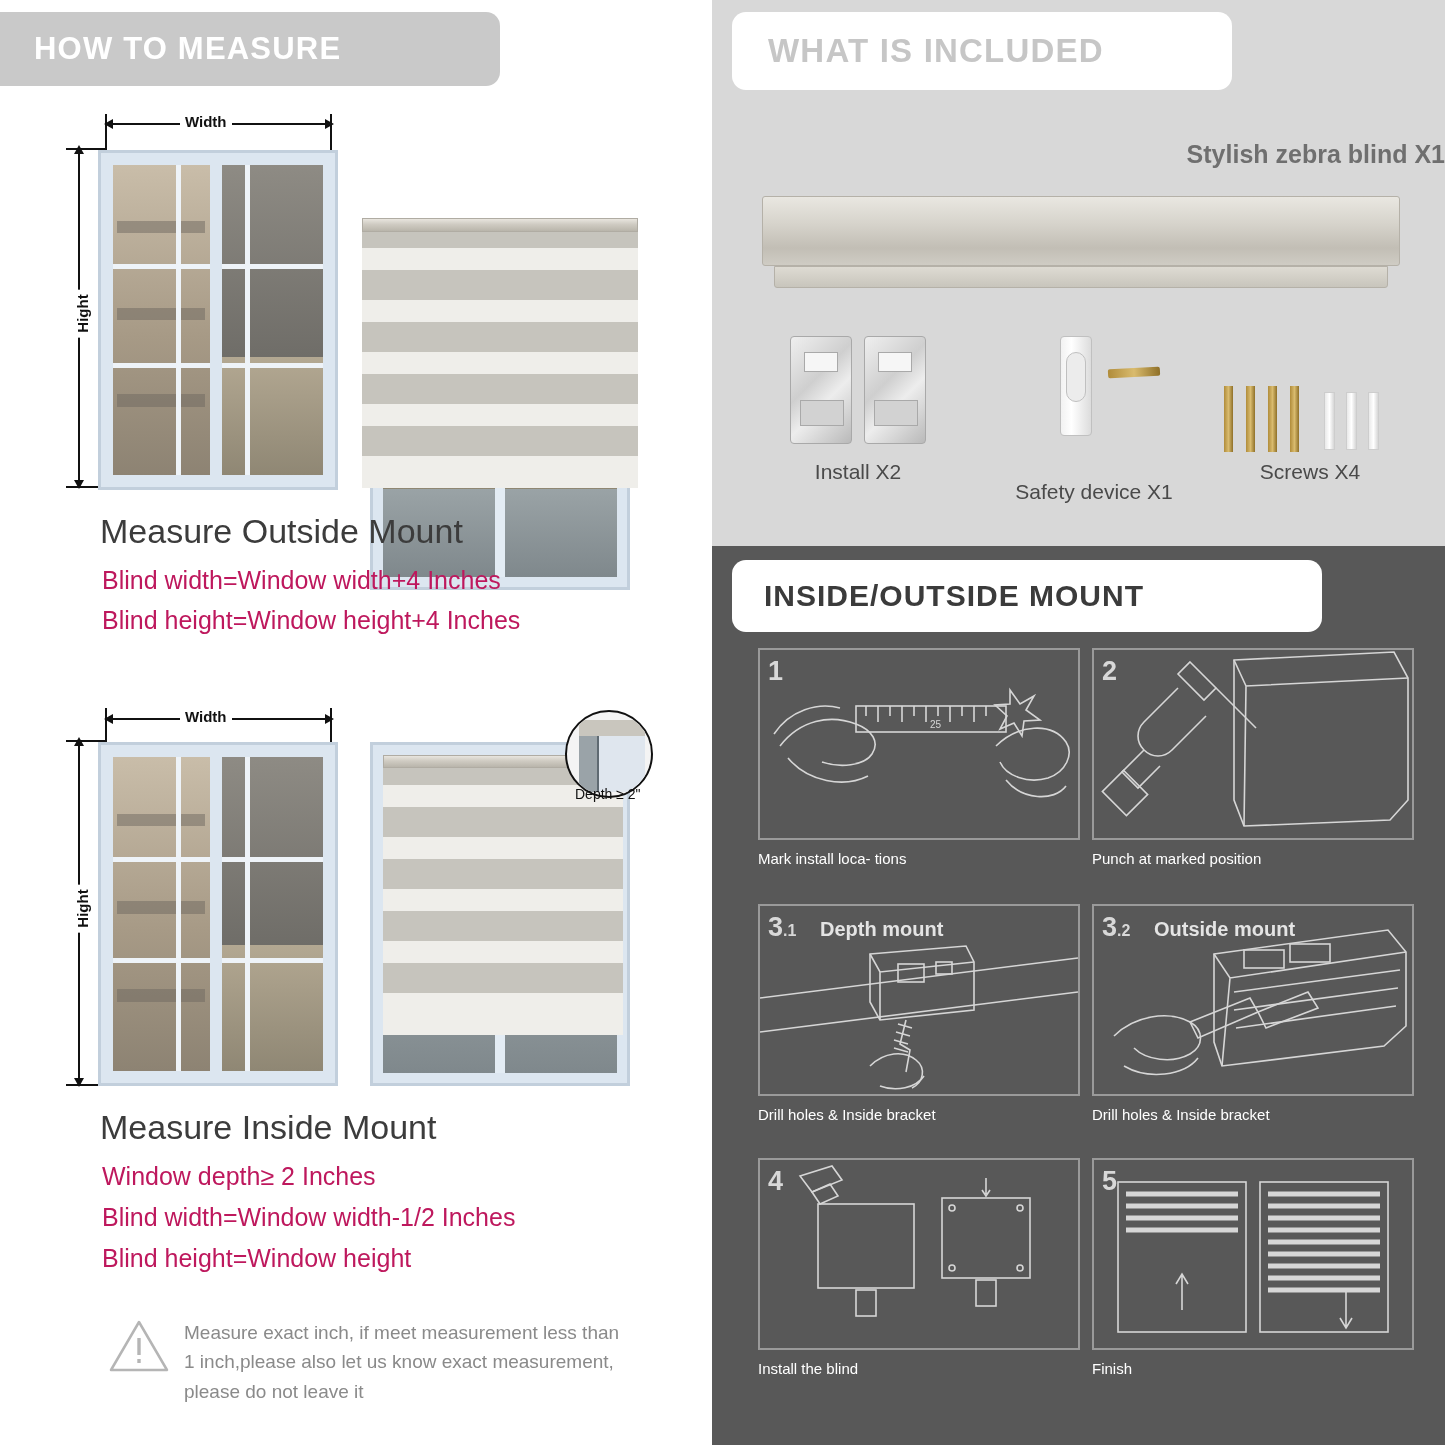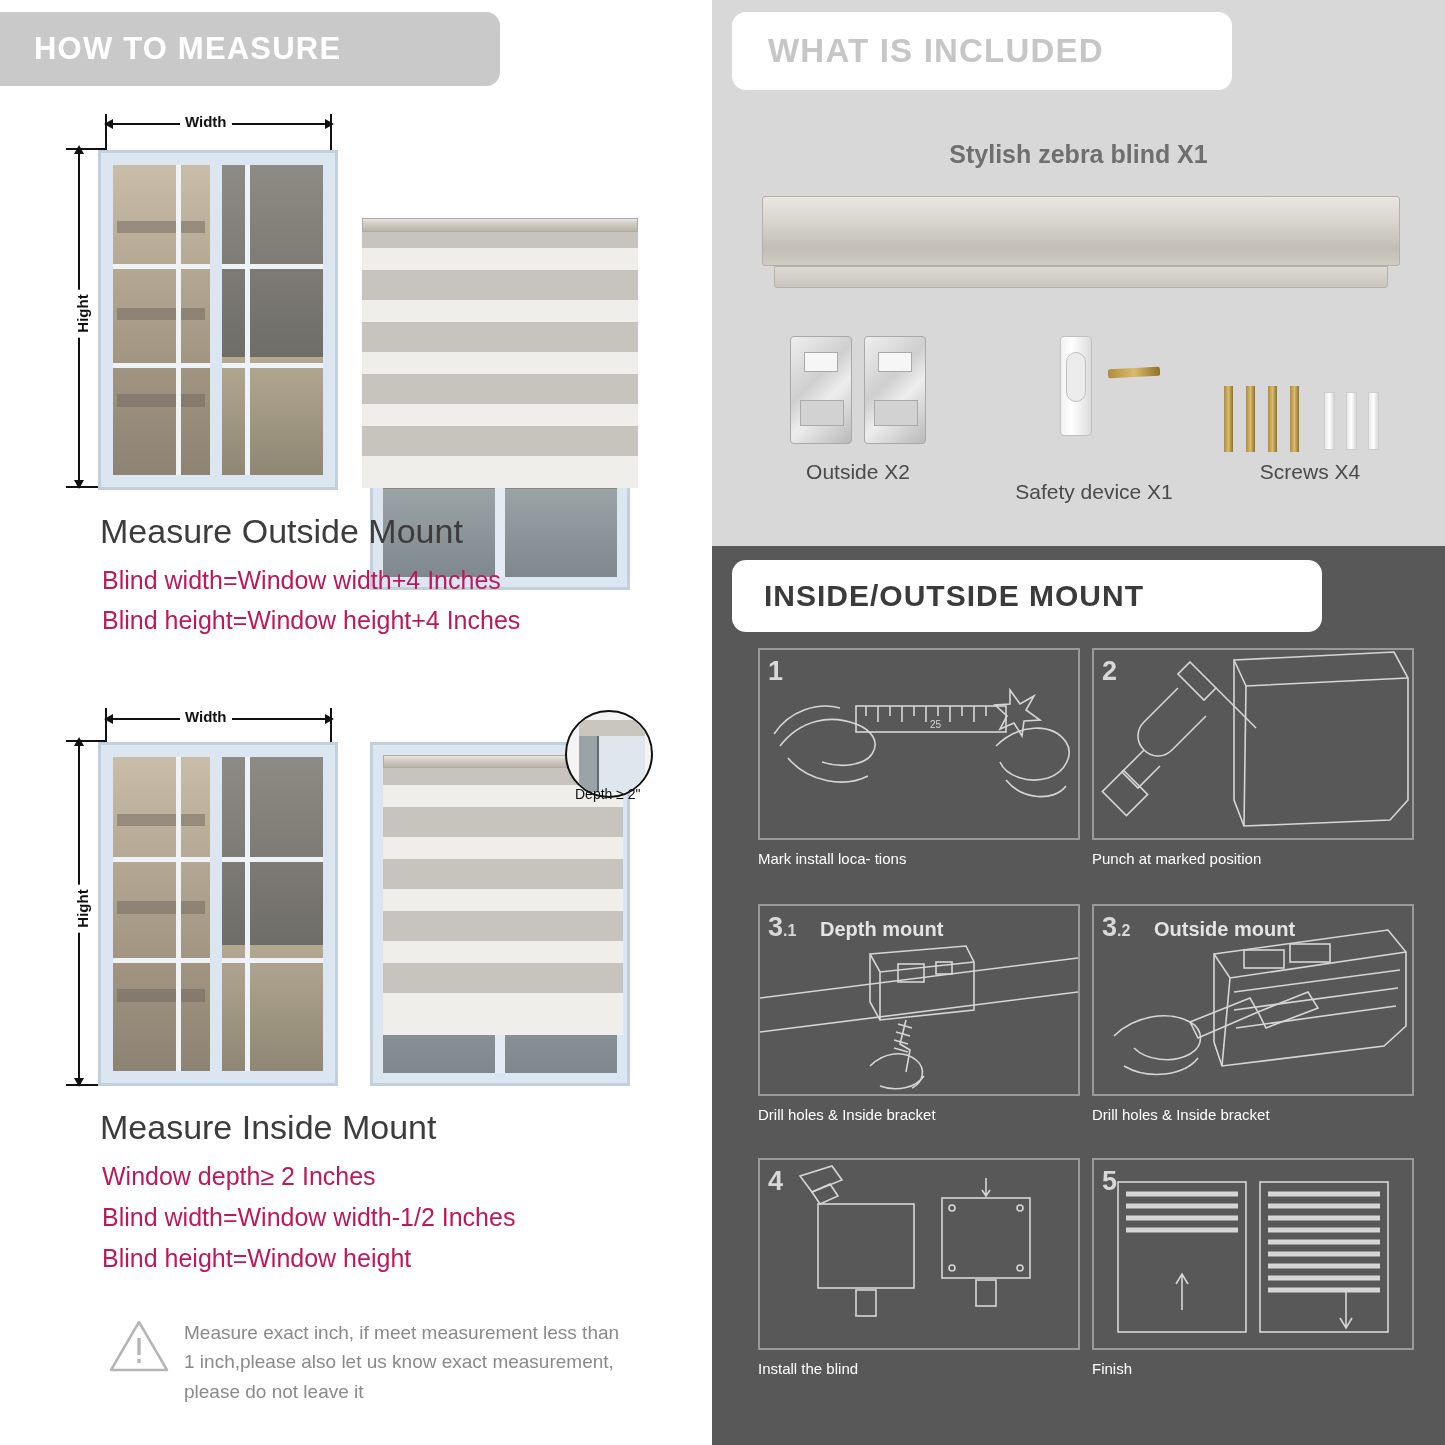--- a/index.html
+++ b/index.html
@@ -111,21 +111,21 @@
   }
   .banner-right {
     position: absolute; left: 20px; top: 12px;
     width: 500px; height: 78px;
     background: #ffffff;
     border-radius: 14px;
     display: flex; align-items: center; padding-left: 36px;
     color: #c6c6c6; font-size: 33px; font-weight: bold; letter-spacing: 1.2px;
   }
   .incl-title {
-    position: absolute; width: 733px; text-align: center;
+    position: absolute; width: 733px; text-align: right;
     font-size: 25px; color: #6f6f6f; font-weight: bold;
   }
   .rail-img {
     position: absolute;
     background: linear-gradient(180deg,#e9e7e1 0%, #d6d3cb 40%, #c2beb5 75%, #cfccc4 100%);
     border: 1px solid #b5b1a8;
   }
   .rail-img2 {
     position: absolute;
     background: linear-gradient(180deg,#dedbd3 0%, #c8c5bc 100%);
@@ -357,21 +357,21 @@
 
     <div class="rail-img" style="left:50px;top:196px;width:638px;height:70px;border-radius:3px;"></div>
     <div class="rail-img2" style="left:62px;top:266px;width:614px;height:22px;border-radius:0 0 3px 3px;"></div>
 
     <div class="bracket" style="left:78px;top:336px;width:62px;height:108px;border-radius:4px;"></div>
     <div class="bracket" style="left:92px;top:352px;width:34px;height:20px;background:#f6f6f6;"></div>
     <div class="bracket" style="left:88px;top:400px;width:44px;height:26px;background:#d2d2d2;"></div>
     <div class="bracket" style="left:152px;top:336px;width:62px;height:108px;border-radius:4px;"></div>
     <div class="bracket" style="left:166px;top:352px;width:34px;height:20px;background:#f6f6f6;"></div>
     <div class="bracket" style="left:162px;top:400px;width:44px;height:26px;background:#d2d2d2;"></div>
-    <div class="part-label" style="left:46px;top:460px;width:200px;">Outside X2</div>
+    <div class="part-label" style="left:46px;top:460px;width:200px;">Install X2</div>
 
     <div class="safety" style="left:348px;top:336px;width:32px;height:100px;"></div>
     <div class="safety" style="left:354px;top:352px;width:20px;height:50px;background:#ececec;border-radius:10px;"></div>
     <div class="screw-gold" style="left:396px;top:368px;width:52px;height:9px;border-radius:2px;transform:rotate(-3deg);"></div>
     <div class="part-label" style="left:282px;top:480px;width:200px;">Safety device X1</div>
 
     <div class="screw-gold" style="left:512px;top:386px;width:9px;height:66px;"></div>
     <div class="screw-gold" style="left:534px;top:386px;width:9px;height:66px;"></div>
     <div class="screw-gold" style="left:556px;top:386px;width:9px;height:66px;"></div>
     <div class="screw-gold" style="left:578px;top:386px;width:9px;height:66px;"></div>

